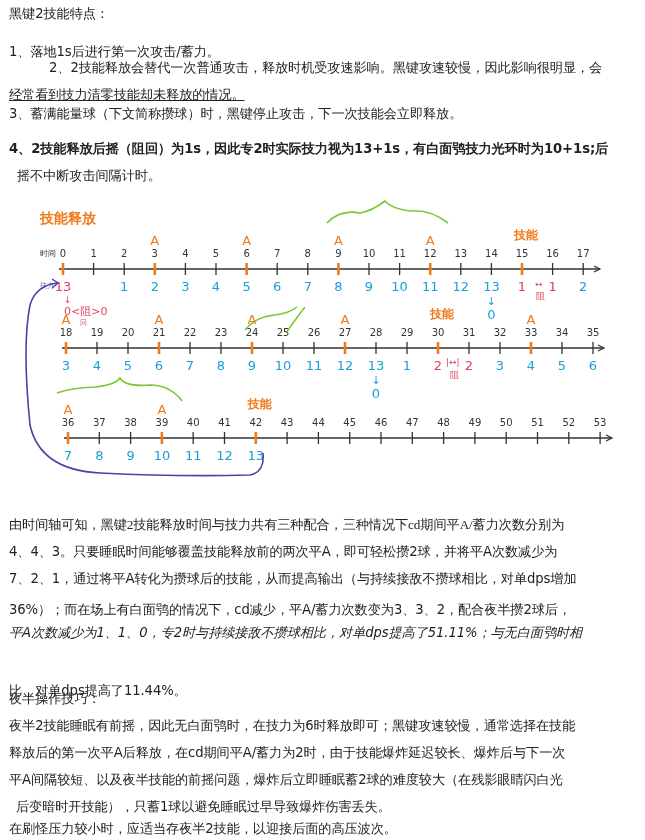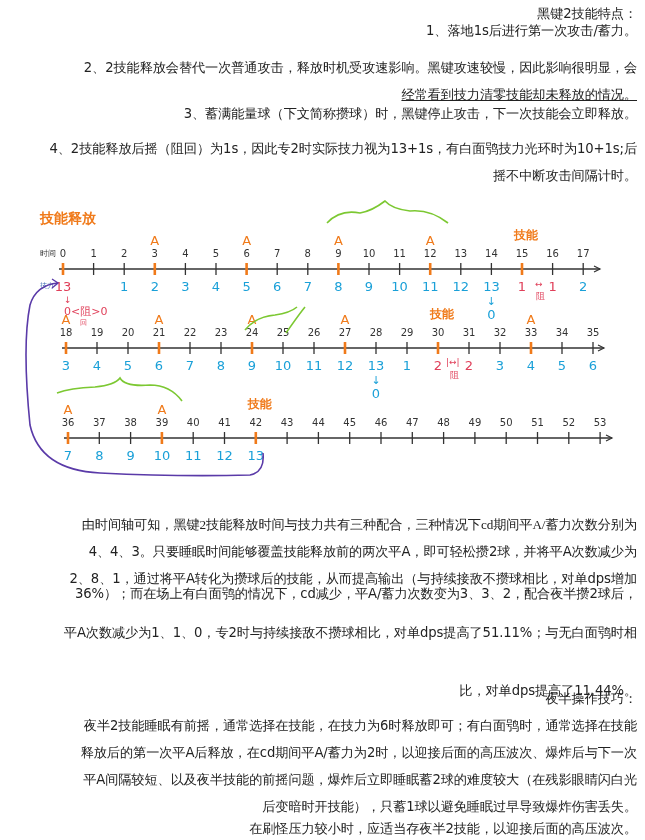--- a/index.html
+++ b/index.html
@@ -1,32 +1,32 @@
 <!DOCTYPE html>
 <html><head>
 <meta charset="utf-8">
 <style>
   html, body { margin:0; padding:0; background:#ffffff; }
   body { width:645px; height:840px; position:relative; overflow:hidden;
          font-family:"DejaVu Sans","Liberation Sans",sans-serif; color:#222; }
-  .p { position:absolute; left:9px; right:8px; font-size:13.2px; line-height:27px; margin:0; white-space:normal; letter-spacing:-0.1px;text-align:right; }
+  .p { position:absolute; left:9px; right:8px; font-size:13.2px; line-height:27px; margin:0; white-space:normal; letter-spacing:-0.1px; }
   #diagram { position:absolute; left:0; top:195px; width:645px; height:305px; }
   .hand { font-family:"DejaVu Sans",sans-serif; }
 </style>
 </head>
 <body>
 
 <div>
   <p class="p" style="top:0px;">黑键2技能特点：</p>
-  <p class="p" style="top:17px;margin-left:27px;">1、落地1s后进行第一次攻击/蓄力。</p>
+  <p class="p" style="top:38px;">1、落地1s后进行第一次攻击/蓄力。</p>
   <p class="p" style="top:54px;margin-left:40px;">2、2技能释放会替代一次普通攻击，释放时机受攻速影响。黑键攻速较慢，因此影响很明显，会</p>
   <p class="p" style="top:81px;text-decoration:underline;">经常看到技力清零技能却未释放的情况。</p>
   <p class="p" style="top:100px;">3、蓄满能量球（下文简称攒球）时，黑键停止攻击，下一次技能会立即释放。</p>
-  <p class="p" style="top:135px;">4、2技能释放后摇（阻回）为1s，因此专2时实际技力视为13+1s，有白面鸮技力光环时为10+1s;后</p>
-  <p class="p" style="top:162px;">摇不中断攻击间隔计时。</p>
+  <p class="p" style="top:135px;font-weight:bold;">4、2技能释放后摇（阻回）为1s，因此专2时实际技力视为13+1s，有白面鸮技力光环时为10+1s;后</p>
+  <p class="p" style="top:162px;margin-left:8px;">摇不中断攻击间隔计时。</p>
 </div>
 
 <svg id="diagram" viewBox="0 0 645 305" xmlns="http://www.w3.org/2000/svg">
     <line x1="59" y1="74" x2="600" y2="74" stroke="#333333" stroke-width="1.3"></line>
     <path d="M594,71 L600,74 L594,77" fill="none" stroke="#333333" stroke-width="1.2"></path>
     <line x1="63" y1="68" x2="63" y2="80" stroke="#f07a1a" stroke-width="2.6"></line>
     <text x="63" y="62" font-size="10" text-anchor="middle" fill="#333" class="hand">0</text>
     <text x="63" y="96" font-size="13" text-anchor="middle" fill="#e0405a">13</text>
     <line x1="93.6" y1="68" x2="93.6" y2="80" stroke="#333333" stroke-width="1.3"></line>
     <text x="93.6" y="62" font-size="10" text-anchor="middle" fill="#333" class="hand">1</text>
@@ -211,26 +211,26 @@
     <path d="M245,135 Q255,122 275,120 Q290,118 297,112" fill="none" stroke="#7cc832" stroke-width="1.6"></path>
     <path d="M57,198 Q70,193 95,192 Q115,190 120,183 Q125,192 150,190 Q170,190 182,206" fill="none" stroke="#7cc832" stroke-width="1.6"></path>
     <path d="M286,138 Q300,118 305,112" fill="none" stroke="#7cc832" stroke-width="1.6"></path>
     <path d="M263,258 Q265,277 250,280 Q180,282 100,278 Q40,275 30,230 Q22,150 30,110 Q36,90 58,88" fill="none" stroke="#5a3aa8" stroke-width="1.6"></path>
     <path d="M52,84 L58,88 L52,93" fill="none" stroke="#5a3aa8" stroke-width="1.4"></path>
   </svg>
 
 <div>
   <p class="p" style="top:511px;font-family:Liberation Serif, serif;">由时间轴可知，黑键2技能释放时间与技力共有三种配合，三种情况下cd期间平A/蓄力次数分别为</p>
   <p class="p" style="top:538px;">4、4、3。只要睡眠时间能够覆盖技能释放前的两次平A，即可轻松攒2球，并将平A次数减少为</p>
-  <p class="p" style="top:565px;">2、8、1，通过将平A转化为攒球后的技能，从而提高输出（与持续接敌不攒球相比，对单dps增加</p>
-  <p class="p" style="top:580px;margin-left:44px;">36%）；而在场上有白面鸮的情况下，cd减少，平A/蓄力次数变为3、3、2，配合夜半攒2球后，</p>
-  <p class="p" style="top:619px;">平A次数减少为1、1、0，专2时与持续接敌不攒球相比，对单dps提高了51.11%；与无白面鸮时相</p>
+  <p class="p" style="top:565px;">7、2、1，通过将平A转化为攒球后的技能，从而提高输出（与持续接敌不攒球相比，对单dps增加</p>
+  <p class="p" style="top:596px;">36%）；而在场上有白面鸮的情况下，cd减少，平A/蓄力次数变为3、3、2，配合夜半攒2球后，</p>
+  <p class="p" style="top:619px;font-style:italic;">平A次数减少为1、1、0，专2时与持续接敌不攒球相比，对单dps提高了51.11%；与无白面鸮时相</p>
   <p class="p" style="top:632px;margin-top:45px;">比，对单dps提高了11.44%。</p>
 </div>
 
 <div>
   <p class="p" style="top:685px;">夜半操作技巧：</p>
-  <p class="p" style="top:712px;">夜半2技能睡眠有前摇，通常选择在技能，在技力为6时释放即可；有白面鸮时，通常选择在技能</p>
-  <p class="p" style="top:739px;">释放后的第一次平A后释放，在cd期间平A/蓄力为2时，以迎接后面的高压波次、爆炸后与下一次</p>
-  <p class="p" style="top:766px;margin-left:24px;">平A间隔较短、以及夜半技能的前摇问题，爆炸后立即睡眠蓄2球的难度较大（在残影眼睛闪白光</p>
+  <p class="p" style="top:712px;">夜半2技能睡眠有前摇，因此无白面鸮时，在技力为6时释放即可；黑键攻速较慢，通常选择在技能</p>
+  <p class="p" style="top:739px;">释放后的第一次平A后释放，在cd期间平A/蓄力为2时，由于技能爆炸延迟较长、爆炸后与下一次</p>
+  <p class="p" style="top:766px;">平A间隔较短、以及夜半技能的前摇问题，爆炸后立即睡眠蓄2球的难度较大（在残影眼睛闪白光</p>
   <p class="p" style="top:793px;margin-left:7px;">后变暗时开技能），只蓄1球以避免睡眠过早导致爆炸伤害丢失。</p>
   <p class="p" style="top:815px;">在刷怪压力较小时，应适当存夜半2技能，以迎接后面的高压波次。</p>
 </div>
 
 </body></html>

